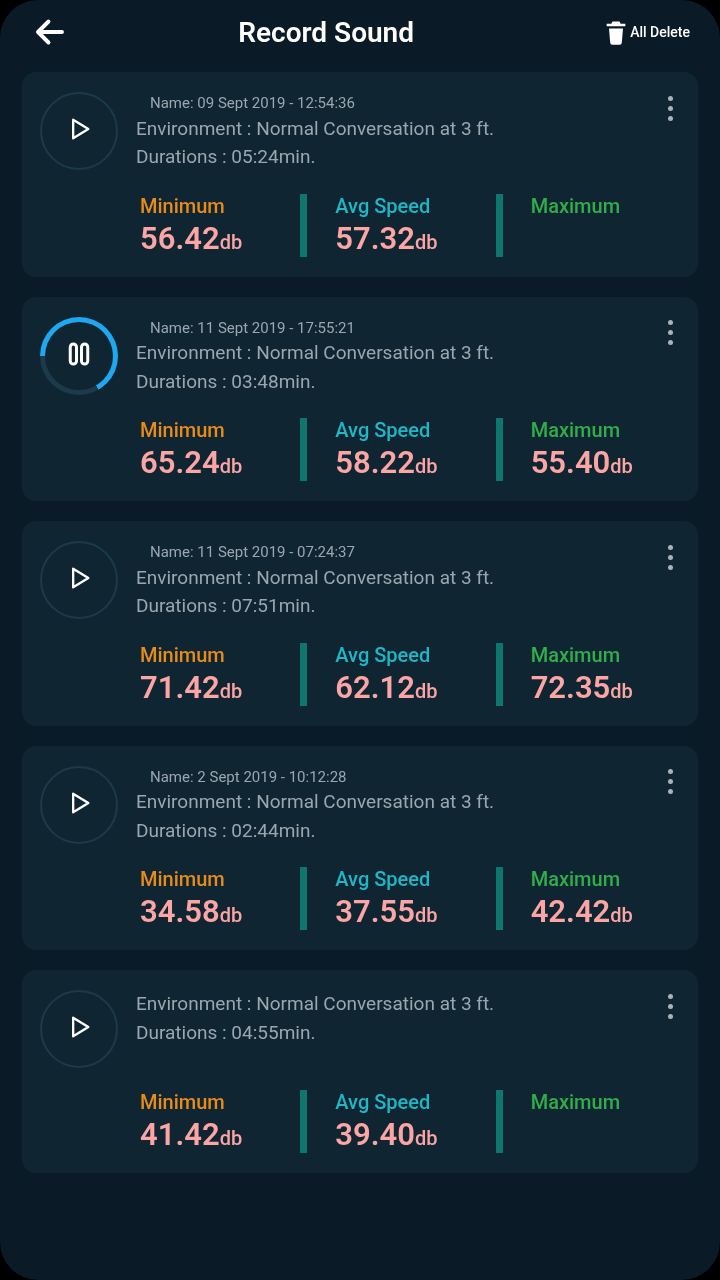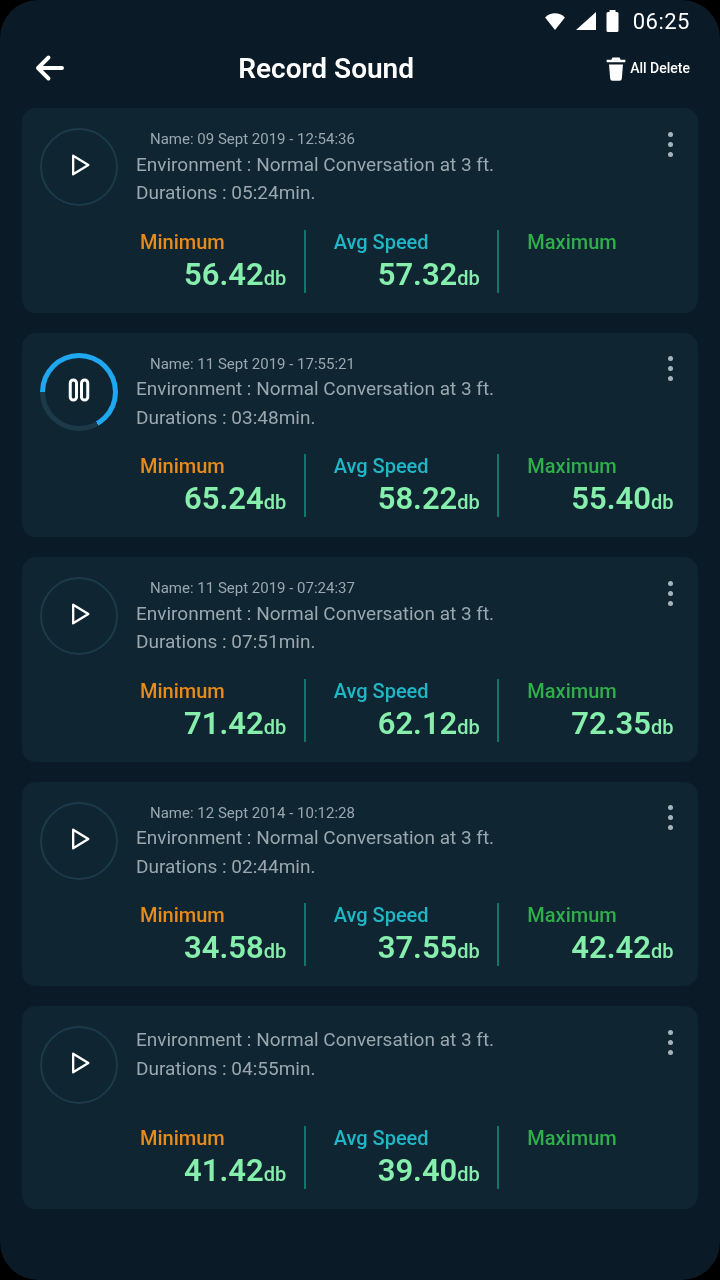--- a/index.html
+++ b/index.html
@@ -48,53 +48,34 @@
   .playcircle .glyph { position:relative; z-index:1; }
   .meta { flex:1; color:#9aa7ae; font-size:19px; line-height:1.5; padding-top:2px;}
   .meta .name { font-size:15px;margin-left:14px; }
   .dots { position:absolute; top:18px; right:14px; width:28px; height:36px;
     display:flex; flex-direction:column; align-items:center; justify-content:center; gap:5px;}
   .dots i { width:5px; height:5px; background:#a8b3b9; border-radius:50%; display:block;}
   .stats {
     display:flex; margin-top:22px; padding-left:100px;gap:11px;
   }
   .stat { flex:1; padding:0 4px;}
-  .stat + .stat { border-left:2px solid #0f766e; padding-left:28px;}
+  .stat + .stat { border-left:7px solid #0f766e; padding-left:28px;}
   .stat:first-child{ padding-left:0;}
   .stat .label { font-size:20px; font-weight:500; margin-bottom:2px;}
   .lbl-min .label{ color:#e78b1a; }
   .lbl-avg .label{ color:#1fb7c6; }
   .lbl-max .label{ color:#2fae4a; }
-  .stat .value { color:#86efac; font-size:31px; font-weight:600;margin-left:44px; }
+  .stat .value { color:#fca5a5; font-size:31px; font-weight:600; }
   .stat .value .unit { font-size:20px; font-weight:500; }
 </style>
 </head>
 <body>
 
 <div class="phone">
 
-  <div class="statusbar">
-    <span>
-      <svg width="22" height="18" viewBox="0 0 24 20">
-          <path fill="#fff" d="M12 20 L1 6 C7 0 17 0 23 6 Z"></path>
-        </svg>
-    </span>
-    <span>
-      <svg width="20" height="18" viewBox="0 0 20 18">
-          <path fill="#fff" d="M0 18 L20 18 L20 0 Z"></path>
-        </svg>
-    </span>
-    <span>
-      <svg width="13" height="22" viewBox="0 0 12 22">
-          <rect x="3" y="0" width="6" height="2" fill="#fff"></rect>
-          <rect x="0" y="2" width="12" height="20" rx="1.5" fill="#fff"></rect>
-        </svg>
-    </span>
-    <span class="time">06:25</span>
-  </div>
 
   <div class="header">
     <div class="back">
       <svg width="36" height="36" viewBox="0 0 24 24">
           <path fill="none" stroke="#fff" stroke-width="2.6" stroke-linecap="round" stroke-linejoin="round" d="M20 12H4M11 5l-7 7 7 7"></path>
         </svg>
     </div>
     <h1>Record Sound</h1>
     <div class="delete">
       <svg width="28" height="30" viewBox="0 0 24 24">
@@ -210,21 +191,21 @@
           <i></i>
           <i></i>
         </div>
     <div class="card-top">
       <div class="playcircle ">
         <span class="glyph"><svg width="28" height="28" viewBox="0 0 24 24">
                 <path fill="none" stroke="#fff" stroke-width="2" stroke-linejoin="round" stroke-linecap="round" d="M7 4l13 8-13 8z"></path>
               </svg></span>
       </div>
       <div class="meta">
-        <div class="name">Name: 12 Sept 2014 - 10:12:28</div>
+        <div class="name">Name: 2 Sept 2019 - 10:12:28</div>
         <div>Environment : Normal Conversation at 3 ft.</div>
         <div>Durations : 02:44min.</div>
       </div>
     </div>
     <div class="stats">
       <div class="stat lbl-min">
         <div class="label">Minimum</div>
         <div class="value">34.58<span class="unit">db</span></div>
       </div>
       <div class="stat lbl-avg">

